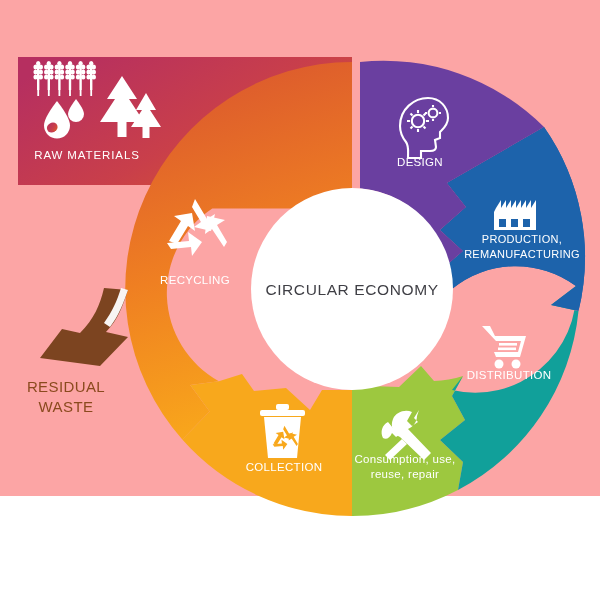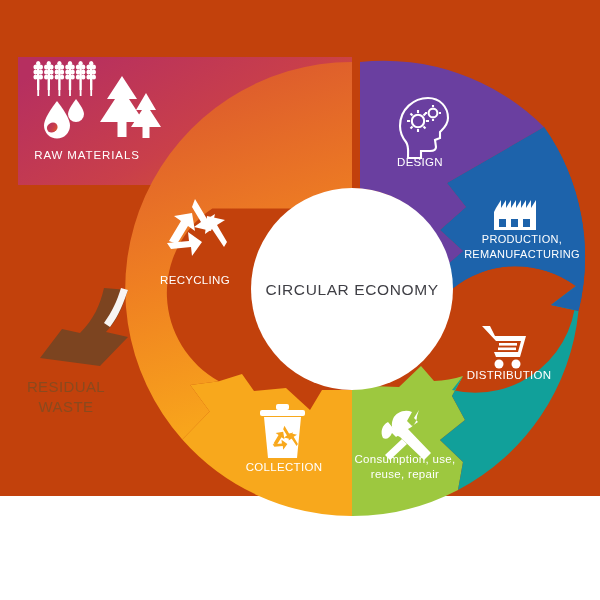--- a/index.html
+++ b/index.html
@@ -10,21 +10,21 @@
   body {
     width: 600px;
     height: 600px;
     font-family: "Liberation Sans", sans-serif;
     overflow: hidden;
   }
   #diagram-root {
     position: relative;
     width: 600px;
     height: 496px;
-    background: #c2410c;
+    background: #fca5a5;
   }
   svg.diagram {
     display: block;
     width: 600px;
     height: 600px;
   }
   .seg-label {
     fill: #ffffff;
     font-family: "Liberation Sans", sans-serif;
     font-size: 11.5px;

